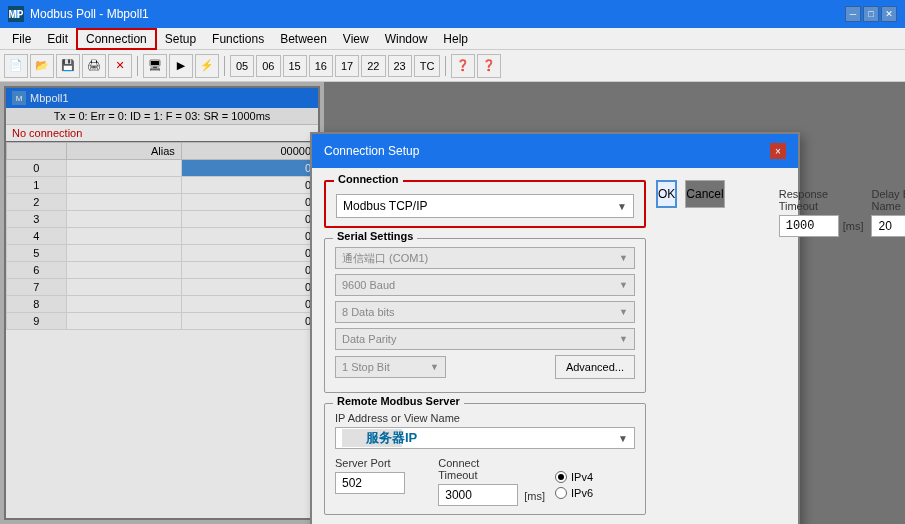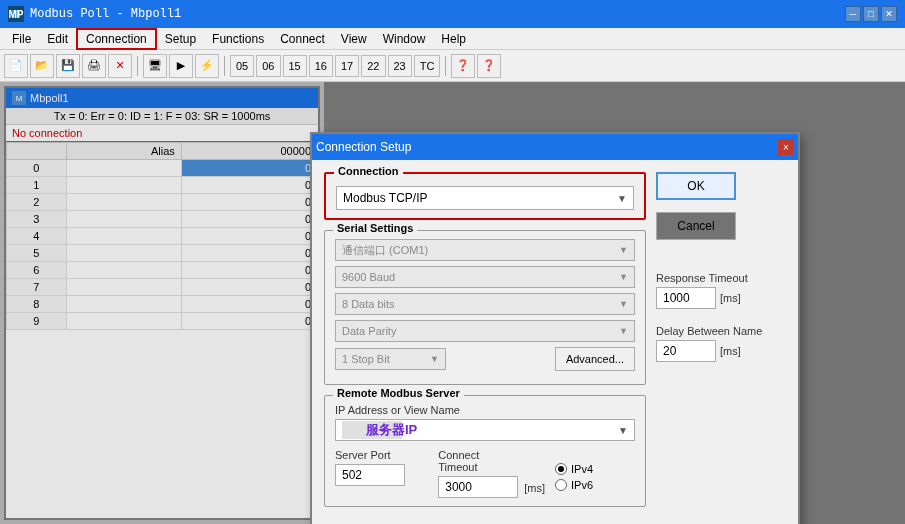--- a/index.html
+++ b/index.html
@@ -32,21 +32,20 @@
       justify-content: center;
       font-size: 10px;
       font-weight: bold;
       color: white;
       border: 4px solid #0c4a6e;
     }
     .title-bar-text {
       font-size: 12px;
       color: white;
       flex: 1;
-      font-family: Liberation Mono, monospace;
     }
     .title-bar-controls {
       display: flex;
       gap: 2px;
     }
     .title-bar-btn {
       width: 16px;
       height: 16px;
       background: #5a8fd0;
       border: 1px solid #3060a0;
@@ -220,24 +219,24 @@
       top: 50px;
       left: 310px;
       width: 490px;
       background: #f0f0f0;
       border: 2px solid #808080;
       box-shadow: 4px 4px 10px rgba(0,0,0,0.3);
       z-index: 20;
     }
     .dialog-title-bar {
       background: #1a73e8;
-      height: 26px;
-      display: flex;
-      align-items: center;
-      padding: 0 4px;
+      height: 34px;
+      display: flex;
+      align-items: center;
+      padding: 0 12px;
       color: white;
       font-size: 12px;
     }
     .dialog-title-text {
       flex: 1;
       font-size: 12px;
       color: white;
     }
     .dialog-close-btn {
       width: 16px;
@@ -255,21 +254,20 @@
       padding: 12px;
       display: flex;
       gap: 10px;
     }
     .dialog-left {
       flex: 1;
     }
     .dialog-right {
       width: 130px;
       display: flex;
-      flex-direction: column;
       gap: 8px;
     }
 
     
     .group-box {
       border: 1px solid #999;
       border-radius: 2px;
       padding: 8px 10px;
       margin-bottom: 10px;
       position: relative;
@@ -435,21 +433,21 @@
       padding: 2px 6px;
       font-size: 12px;
       display: flex;
       align-items: center;
       justify-content: space-between;
       position: relative;
     }
     .ip-overlay {
       position: absolute;
       left: 30px;
-      color: #6d28d9;
+      color: #0369a1;
       font-size: 13px;
       font-weight: bold;
     }
 
     
     .dialog-bottom-row {
       display: flex;
       gap: 10px;
       align-items: flex-start;
     }
@@ -479,21 +477,21 @@
     <div class="title-bar-btn">✕</div>
   </div>
 </div>
 
 <div class="menu-bar">
   <div class="menu-item">File</div>
   <div class="menu-item">Edit</div>
   <div class="menu-item highlighted" style="border: 2px solid #cc0000;">Connection</div>
   <div class="menu-item">Setup</div>
   <div class="menu-item">Functions</div>
-  <div class="menu-item">Connect</div>
+  <div class="menu-item">Between</div>
   <div class="menu-item">View</div>
   <div class="menu-item">Window</div>
   <div class="menu-item">Help</div>
 </div>
 
 <div class="toolbar">
   <div class="toolbar-btn">📄</div>
   <div class="toolbar-btn">📂</div>
   <div class="toolbar-btn">💾</div>
   <div class="toolbar-btn">🖨</div>
@@ -695,24 +693,24 @@
         </div>
 
       </div>
 
       <div class="dialog-right">
 
         <div class="btn-ok" style="margin-bottom: 4px;">OK</div>
         <div class="btn-cancel" style="margin-bottom: 16px;">Cancel</div>
 
 
-        <div style="margin-top: 8px;">
+        <div style="margin-top: 8px; margin-left: 46px;">
           <div class="field-label">Response Timeout</div>
           <div style="display: flex; align-items: center; gap: 4px;">
-            <div class="input-field" style="width: 60px;">1000</div>
+            <div class="input-field" style="width: 60px; font-family: Liberation Mono, monospace;">1000</div>
             <span class="ms-label">[ms]</span>
           </div>
         </div>
 
         <div style="margin-top: 8px;">
           <div class="field-label">Delay Between Name</div>
           <div style="display: flex; align-items: center; gap: 4px;">
             <div class="input-field" style="width: 60px;">20</div>
             <span class="ms-label">[ms]</span>
           </div>

